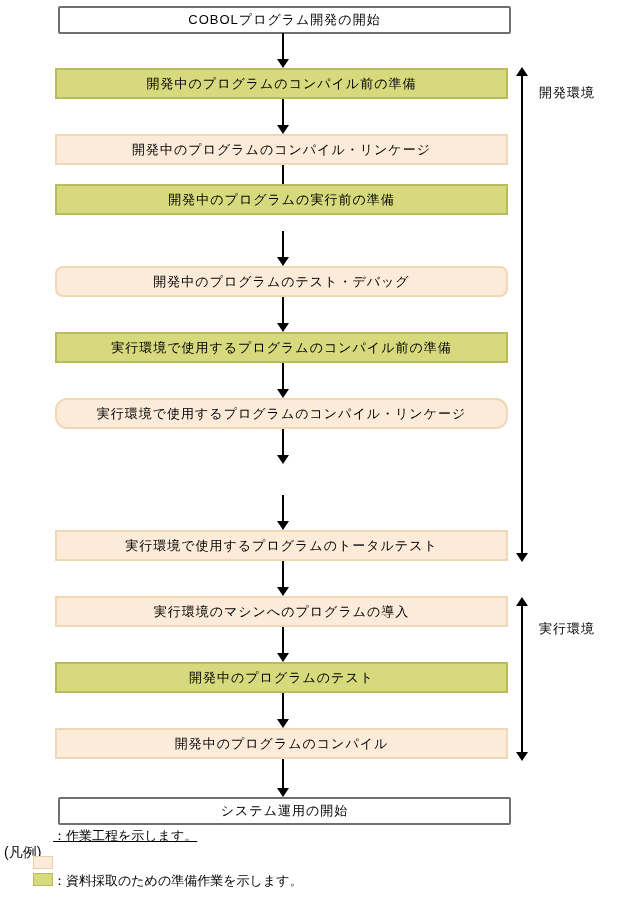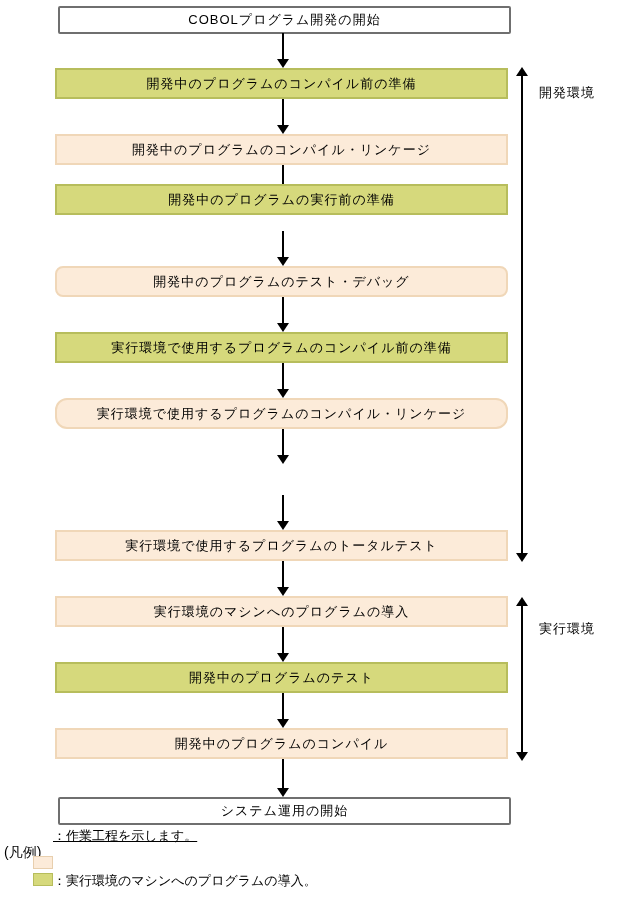--- a/index.html
+++ b/index.html
@@ -124,15 +124,15 @@
       <i class="hd"></i>
   </div>
   <div class="envlabel" style="top:620px;">実行環境</div>
 
   <div class="legend-header">(凡例)</div>
 
   <div class="swatch work" style="top:856px;"></div>
   <div class="legend-text" style="top:827px;text-decoration:underline;">：作業工程を示します。</div>
 
   <div class="swatch prep" style="top:873px;"></div>
-  <div class="legend-text" style="top:872px;">：実行環境のマシンへのプログラムの導入。</div>
+  <div class="legend-text" style="top:872px;">：資料採取のための準備作業を示します。</div>
 
 </div>
 
 </body></html>

